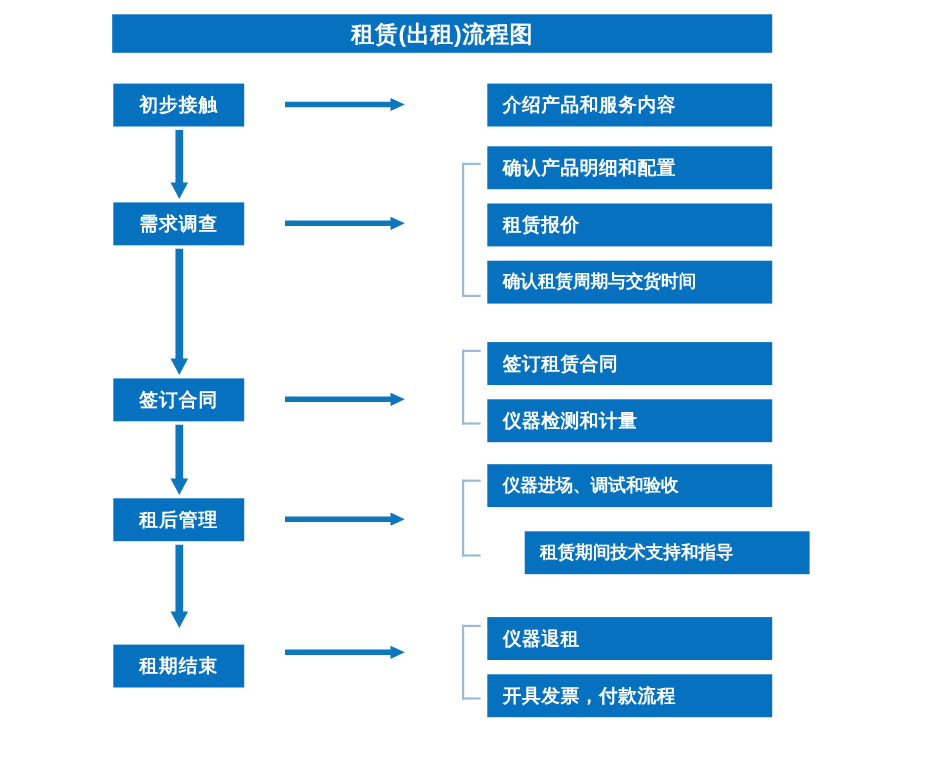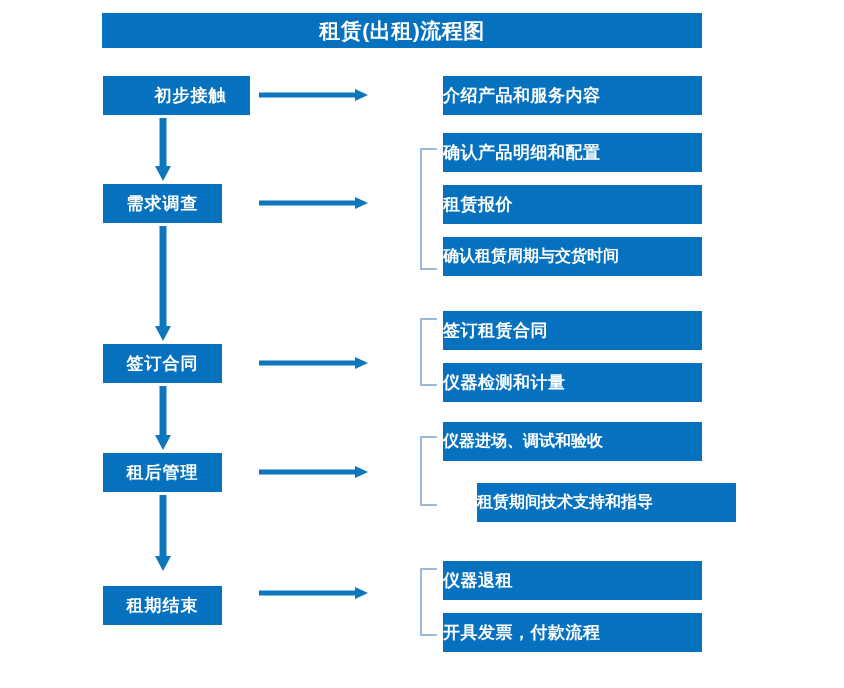--- a/index.html
+++ b/index.html
@@ -58,20 +58,21 @@
     position: absolute;
     left: 443px;
     width: 259px;
     height: 39px;
     background: #0571BF;
     color: #ffffff;
     font-size: 17px;
     font-weight: bold;
     display: flex;
     align-items: center;
+    padding-left: 14px;
     box-sizing: border-box;
     letter-spacing: 0.5px;
     white-space: nowrap;
   }
   .detail-box.tight {
     font-size: 16px;
     letter-spacing: 0px;
   }
 
   
@@ -100,21 +101,21 @@
     box-sizing: border-box;
   }
 </style>
 </head>
 <body>
 
 <div id="canvas">
 
   <div class="title-bar">租赁(出租)流程图</div>
 
-  <div class="stage-box" style="top:76px;padding-left:28px;">初步接触</div>
+  <div class="stage-box" style="top:76px;">初步接触</div>
 
   <div class="stage-box" style="top:184px;">需求调查</div>
 
   <div class="stage-box" style="top:344px;">签订合同</div>
 
   <div class="stage-box" style="top:453px;">租后管理</div>
 
   <div class="stage-box" style="top:574px;margin-top:12px;">租期结束</div>
 
   <div class="v-arrow" style="left:152px; top:118px; height:64px;">

